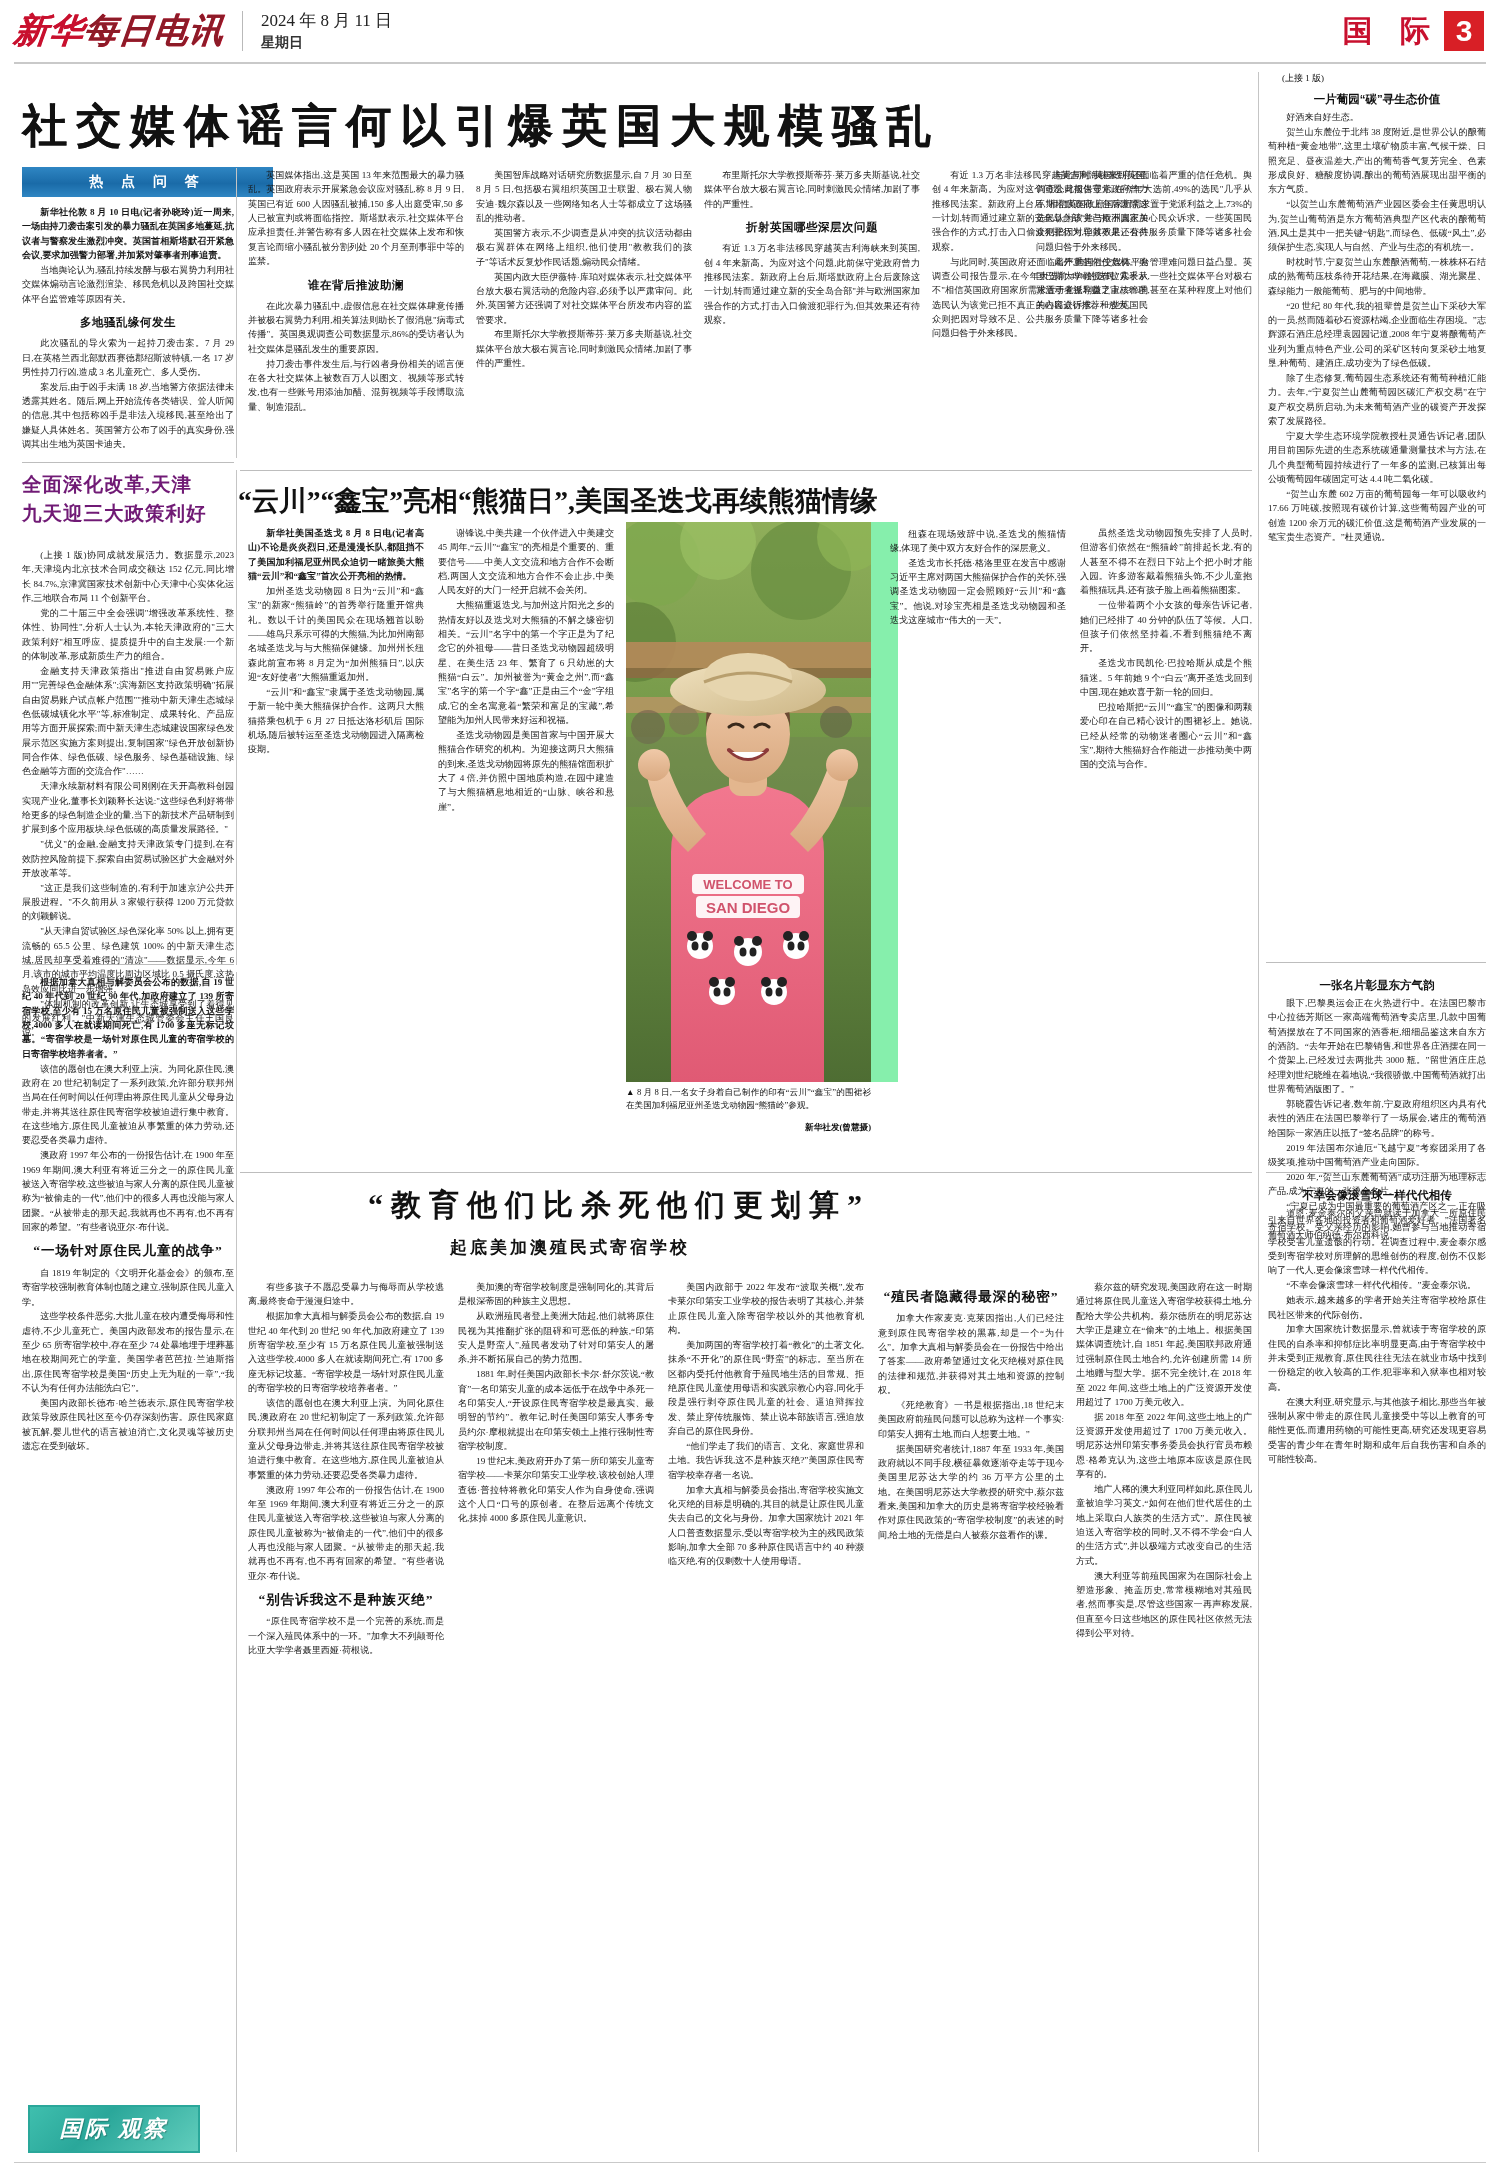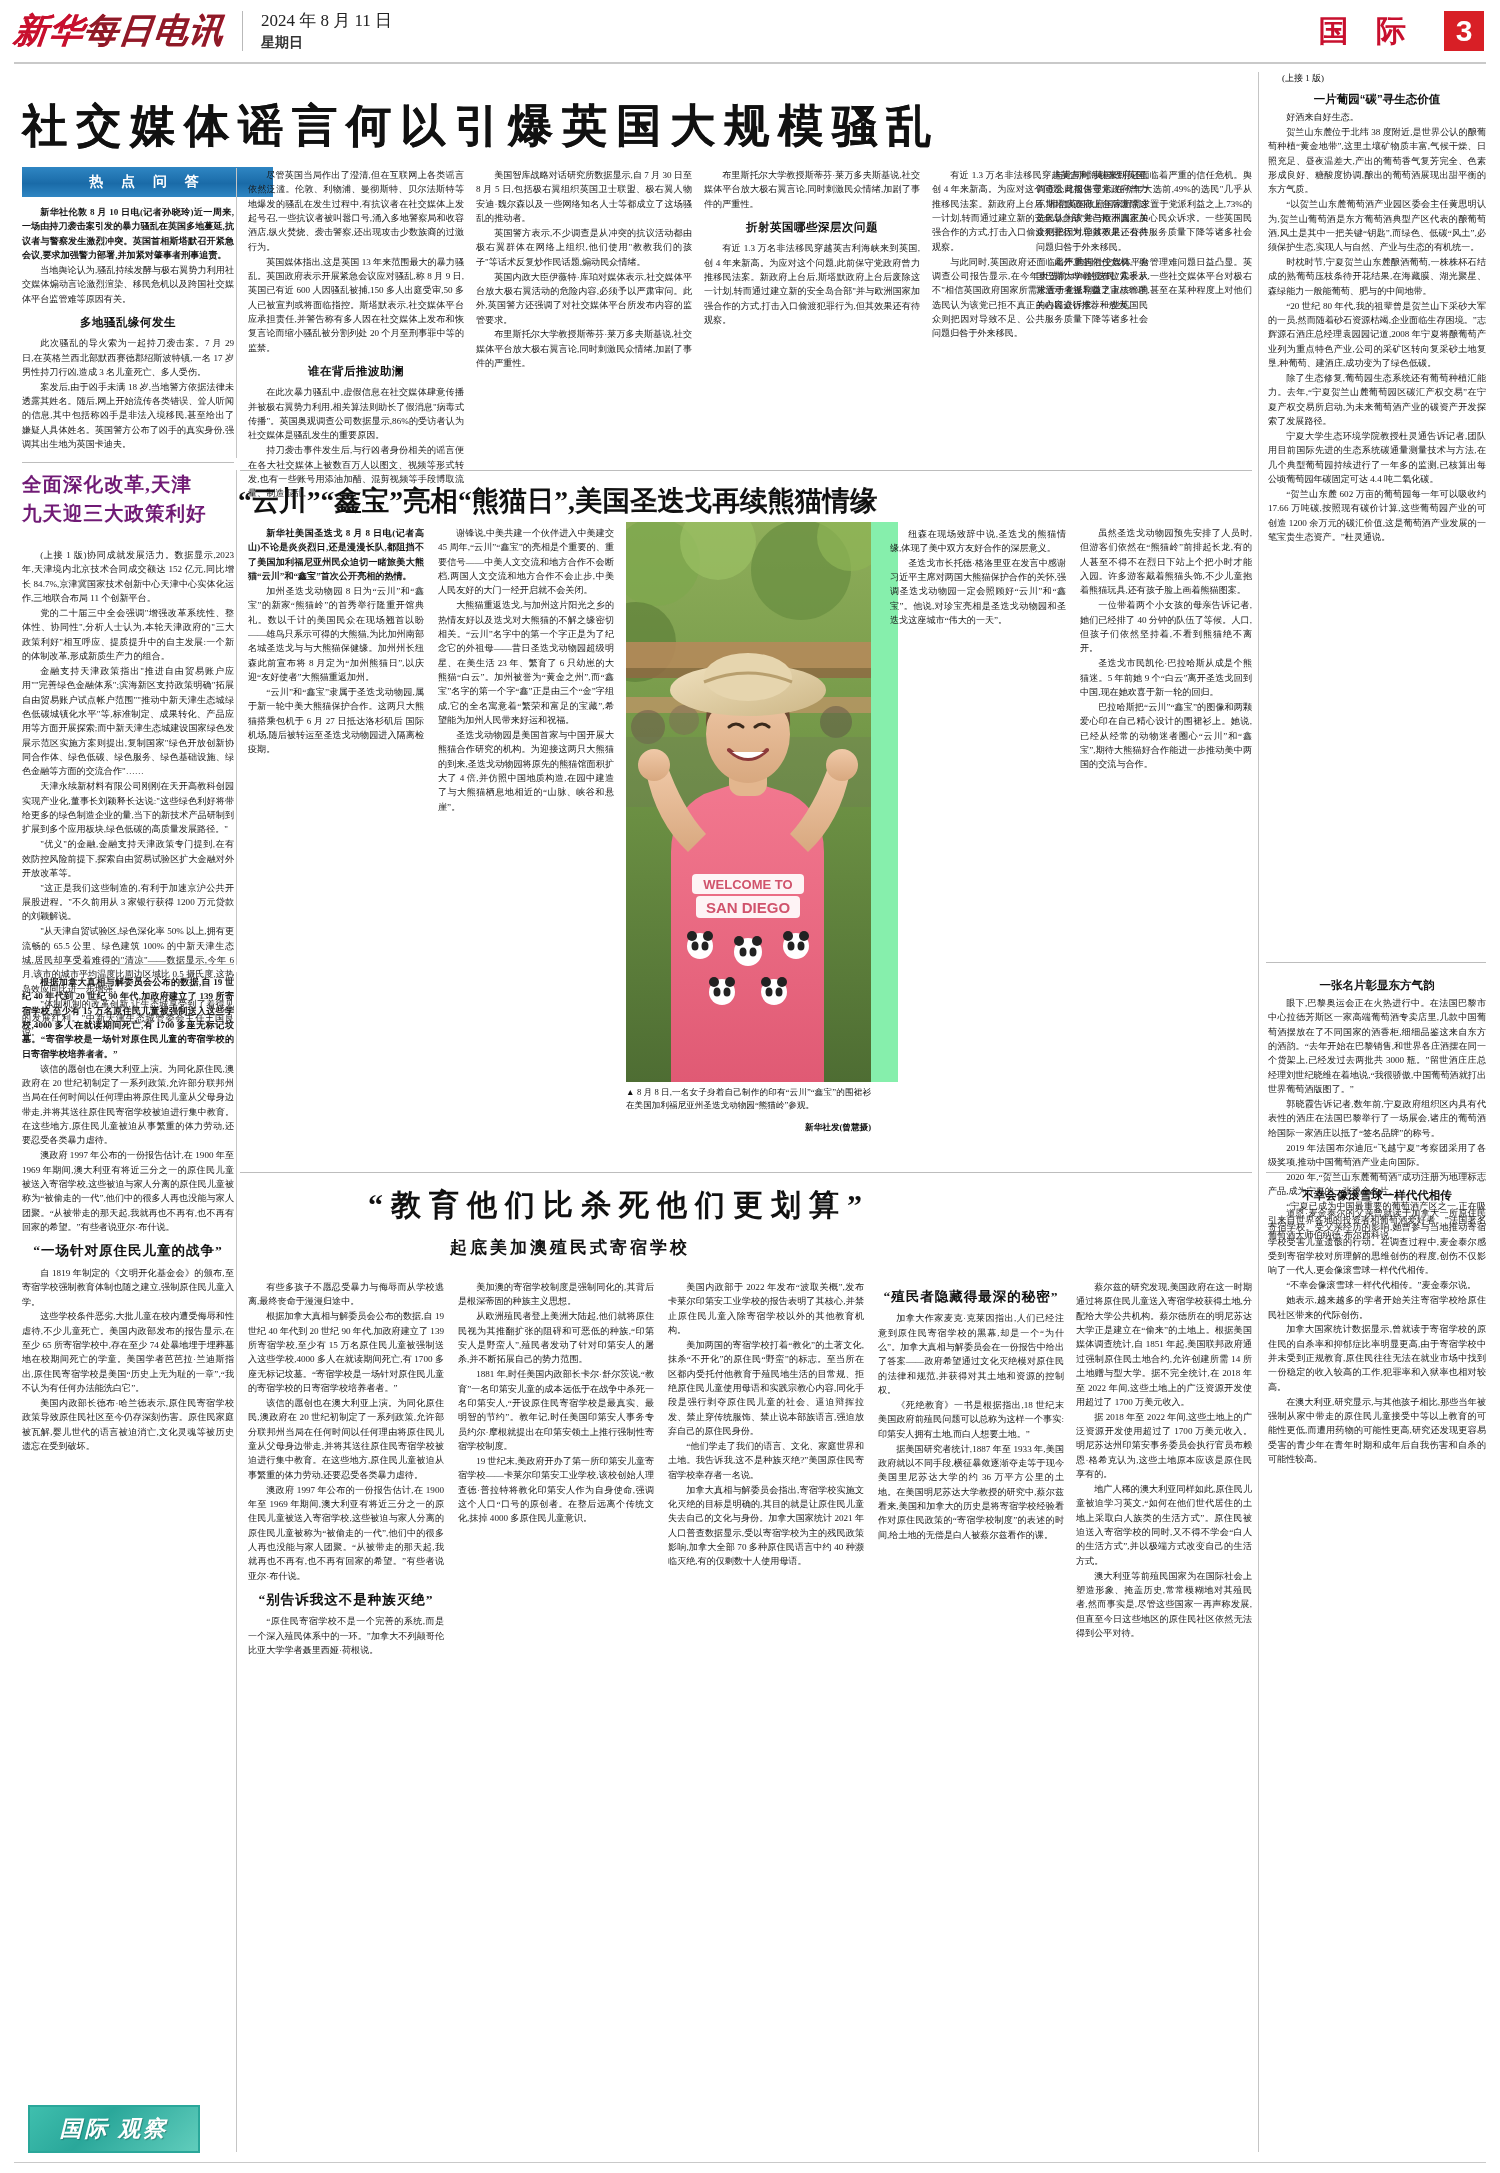--- a/index.html
+++ b/index.html
@@ -23,21 +23,21 @@
     font-weight:bold; font-size:34px; color:#c8102e;
     letter-spacing:1px; font-style:italic;
     transform:skewX(-6deg);
     text-shadow:0.5px 0 0 #c8102e;
   }
   .logo .dark { color:#8d1b28; }
   .mast-div { width:1px; height:40px; background:#b9b9b9; margin:0 18px; }
   .mast-date { font-family:Liberation Serif, serif; line-height:1.45; }
   .mast-date .d1 { font-size:17px; color:#222; }
   .mast-date .d2 { font-size:14px; color:#333; font-weight:bold; }
-  .mast-right { margin-left:auto; display:flex; align-items:center; margin-right:16px;gap:24px; }
+  .mast-right { margin-left:auto; display:flex; align-items:center; margin-right:16px; }
   .section-name {
     font-size:30px; font-weight:bold; color:#c8102e;
     letter-spacing:10px; font-family:"Liberation Serif",serif;
     margin-right:4px;
   }
   .page-badge {
     width:40px; height:40px; background:#d81f26; color:#fff;
     font-family:"Liberation Sans",sans-serif; font-weight:bold; font-size:30px;
     display:flex; align-items:center; justify-content:center;
   }
@@ -189,21 +189,20 @@
 
 <div class="blk col-text" style="left:22px; top:205px; width:212px; height:250px;">
   <p class="lead">新华社伦敦 8 月 10 日电(记者孙晓玲)近一周来,一场由持刀袭击案引发的暴力骚乱在英国多地蔓延,抗议者与警察发生激烈冲突。英国首相斯塔默召开紧急会议,要求加强警力部署,并加紧对肇事者刑事追责。</p>
   <p>当地舆论认为,骚乱持续发酵与极右翼势力利用社交媒体煽动言论激烈渲染、移民危机以及跨国社交媒体平台监管难等原因有关。</p>
   <div class="sub-h">多地骚乱缘何发生</div>
   <p>此次骚乱的导火索为一起持刀袭击案。7 月 29 日,在英格兰西北部默西赛德郡绍斯波特镇,一名 17 岁男性持刀行凶,造成 3 名儿童死亡、多人受伤。</p>
   <p>案发后,由于凶手未满 18 岁,当地警方依据法律未透露其姓名。随后,网上开始流传各类错误、耸人听闻的信息,其中包括称凶手是非法入境移民,甚至给出了嫌疑人具体姓名。英国警方公布了凶手的真实身份,强调其出生地为英国卡迪夫。</p>
 </div>
 
 <div class="blk col-text" style="left:248px; top:168px; width:216px; height:292px;">
-  <p>尽管英国当局作出了澄清,但在互联网上各类谣言依然泛滥。伦敦、利物浦、曼彻斯特、贝尔法斯特等地爆发的骚乱在发生过程中,有抗议者在社交媒体上发起号召,一些抗议者被叫嚣口号,涌入多地警察局和收容酒店,纵火焚烧、袭击警察,还出现攻击少数族裔的过激行为。</p>
   <p>英国媒体指出,这是英国 13 年来范围最大的暴力骚乱。英国政府表示开展紧急会议应对骚乱,称 8 月 9 日,英国已有近 600 人因骚乱被捕,150 多人出庭受审,50 多人已被宣判或将面临指控。斯塔默表示,社交媒体平台应承担责任,并警告称有多人因在社交媒体上发布和恢复言论而缩小骚乱被分割列处 20 个月至刑事罪中等的监禁。</p>
   <div class="sub-h">谁在背后推波助澜</div>
   <p>在此次暴力骚乱中,虚假信息在社交媒体肆意传播并被极右翼势力利用,相关算法则助长了假消息"病毒式传播"。英国奥观调查公司数据显示,86%的受访者认为社交媒体是骚乱发生的重要原因。</p>
   <p>持刀袭击事件发生后,与行凶者身份相关的谣言便在各大社交媒体上被数百万人以图文、视频等形式转发,也有一些账号用添油加醋、混剪视频等手段博取流量、制造混乱。</p>
 </div>
 
 <div class="blk col-text" style="left:476px; top:168px; width:216px; height:292px;">
   <p>美国智库战略对话研究所数据显示,自 7 月 30 日至 8 月 5 日,包括极右翼组织英国卫士联盟、极右翼人物安迪·魏尔森以及一些网络知名人士等都成立了这场骚乱的推动者。</p>
   <p>英国警方表示,不少调查是从冲突的抗议活动都由极右翼群体在网络上组织,他们使用"教教我们的孩子"等话术反复炒作民话题,煽动民众情绪。</p>
   <p>英国内政大臣伊薇特·库珀对媒体表示,社交媒体平台放大极右翼活动的危险内容,必须予以严肃审问。此外,英国警方还强调了对社交媒体平台所发布内容的监管要求。</p>

